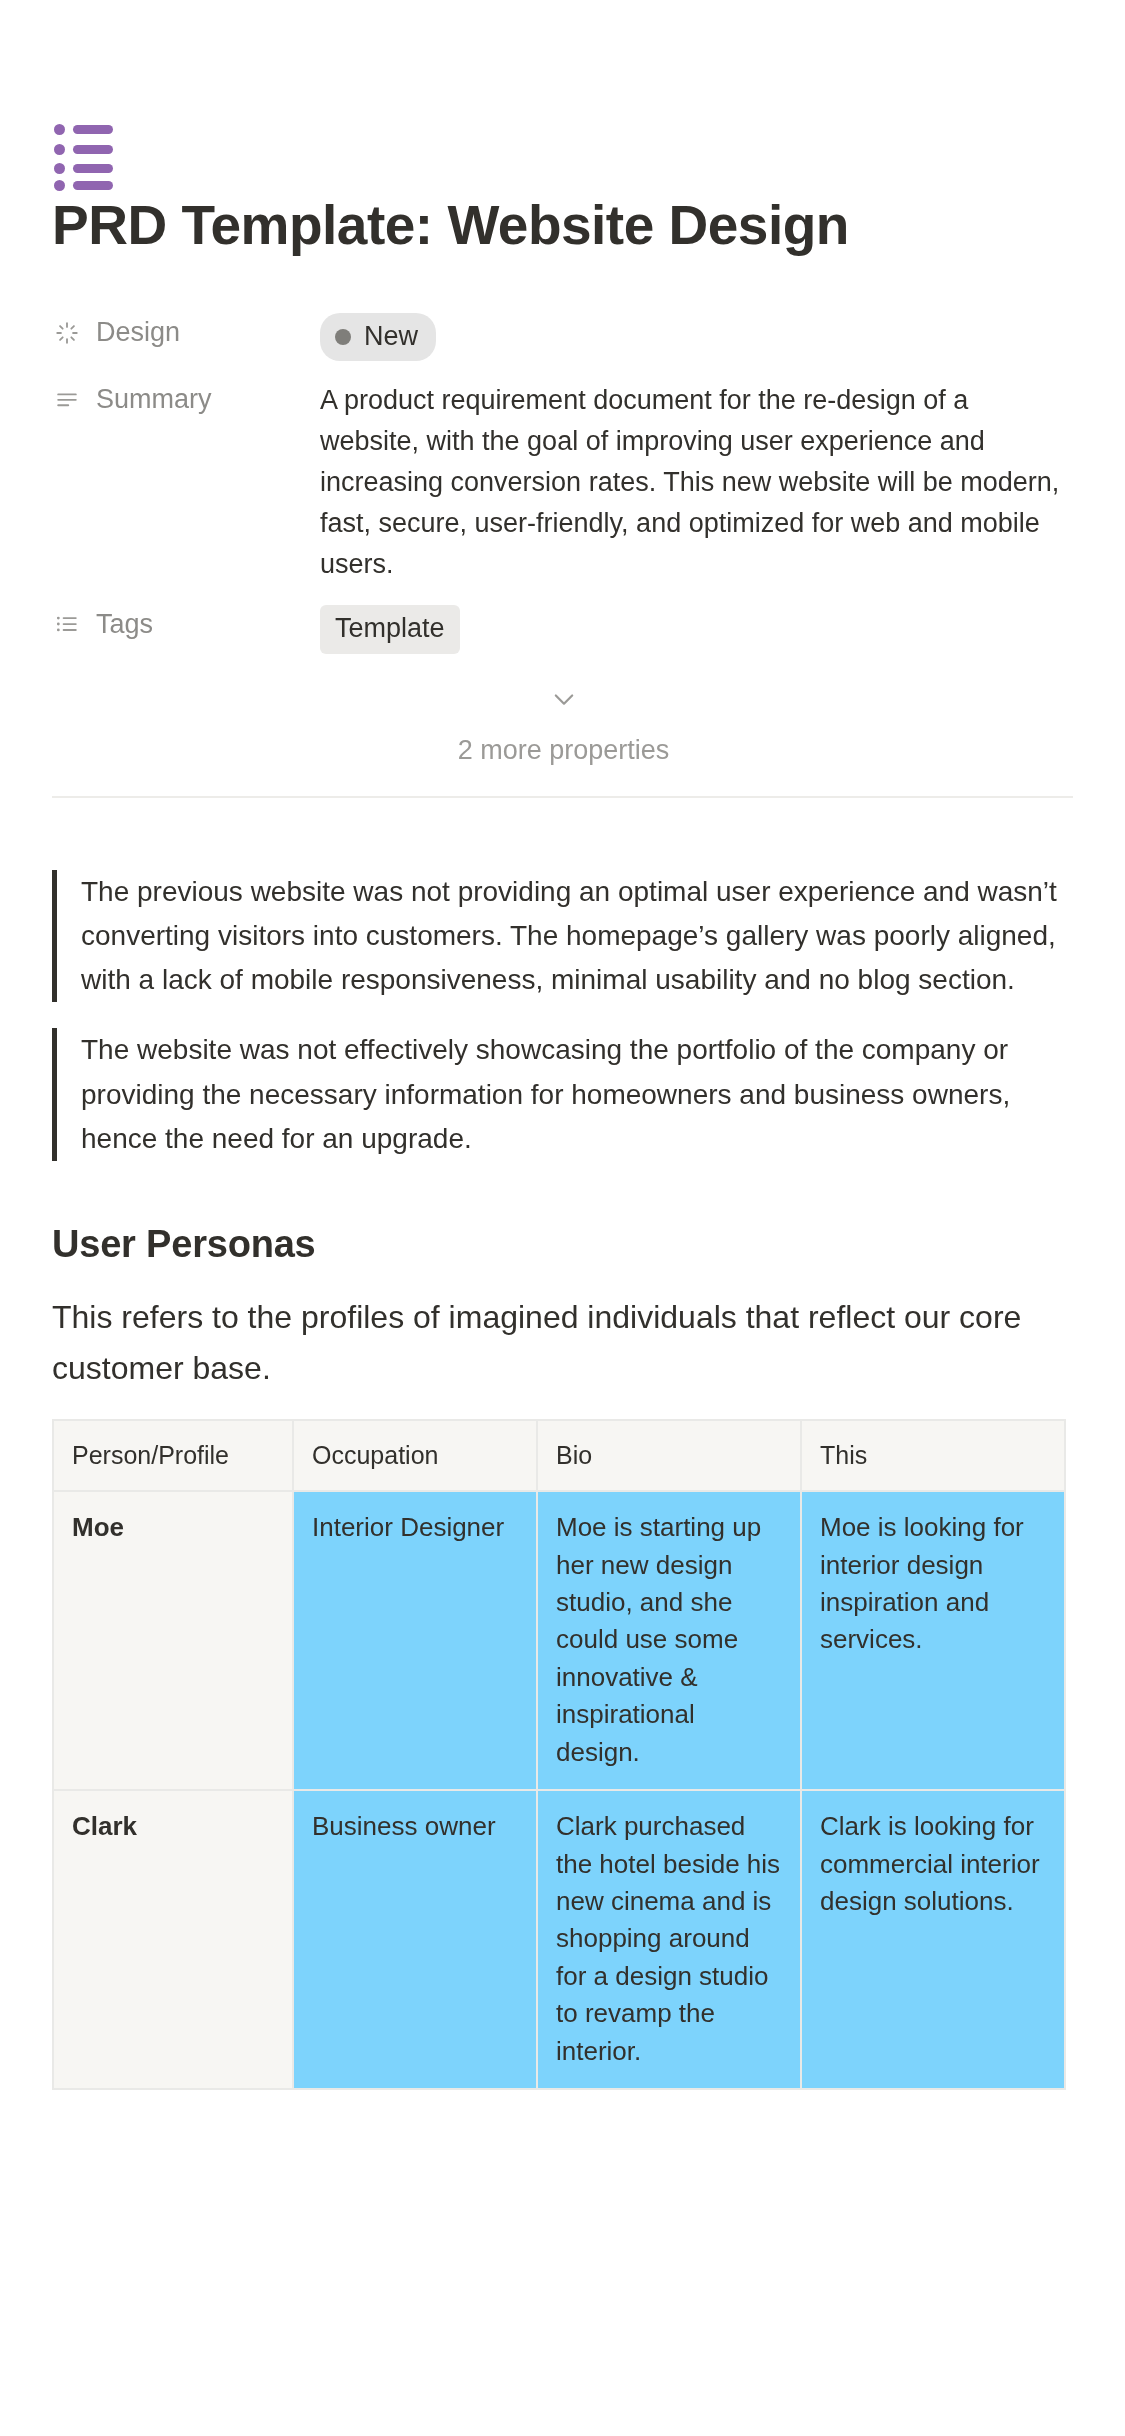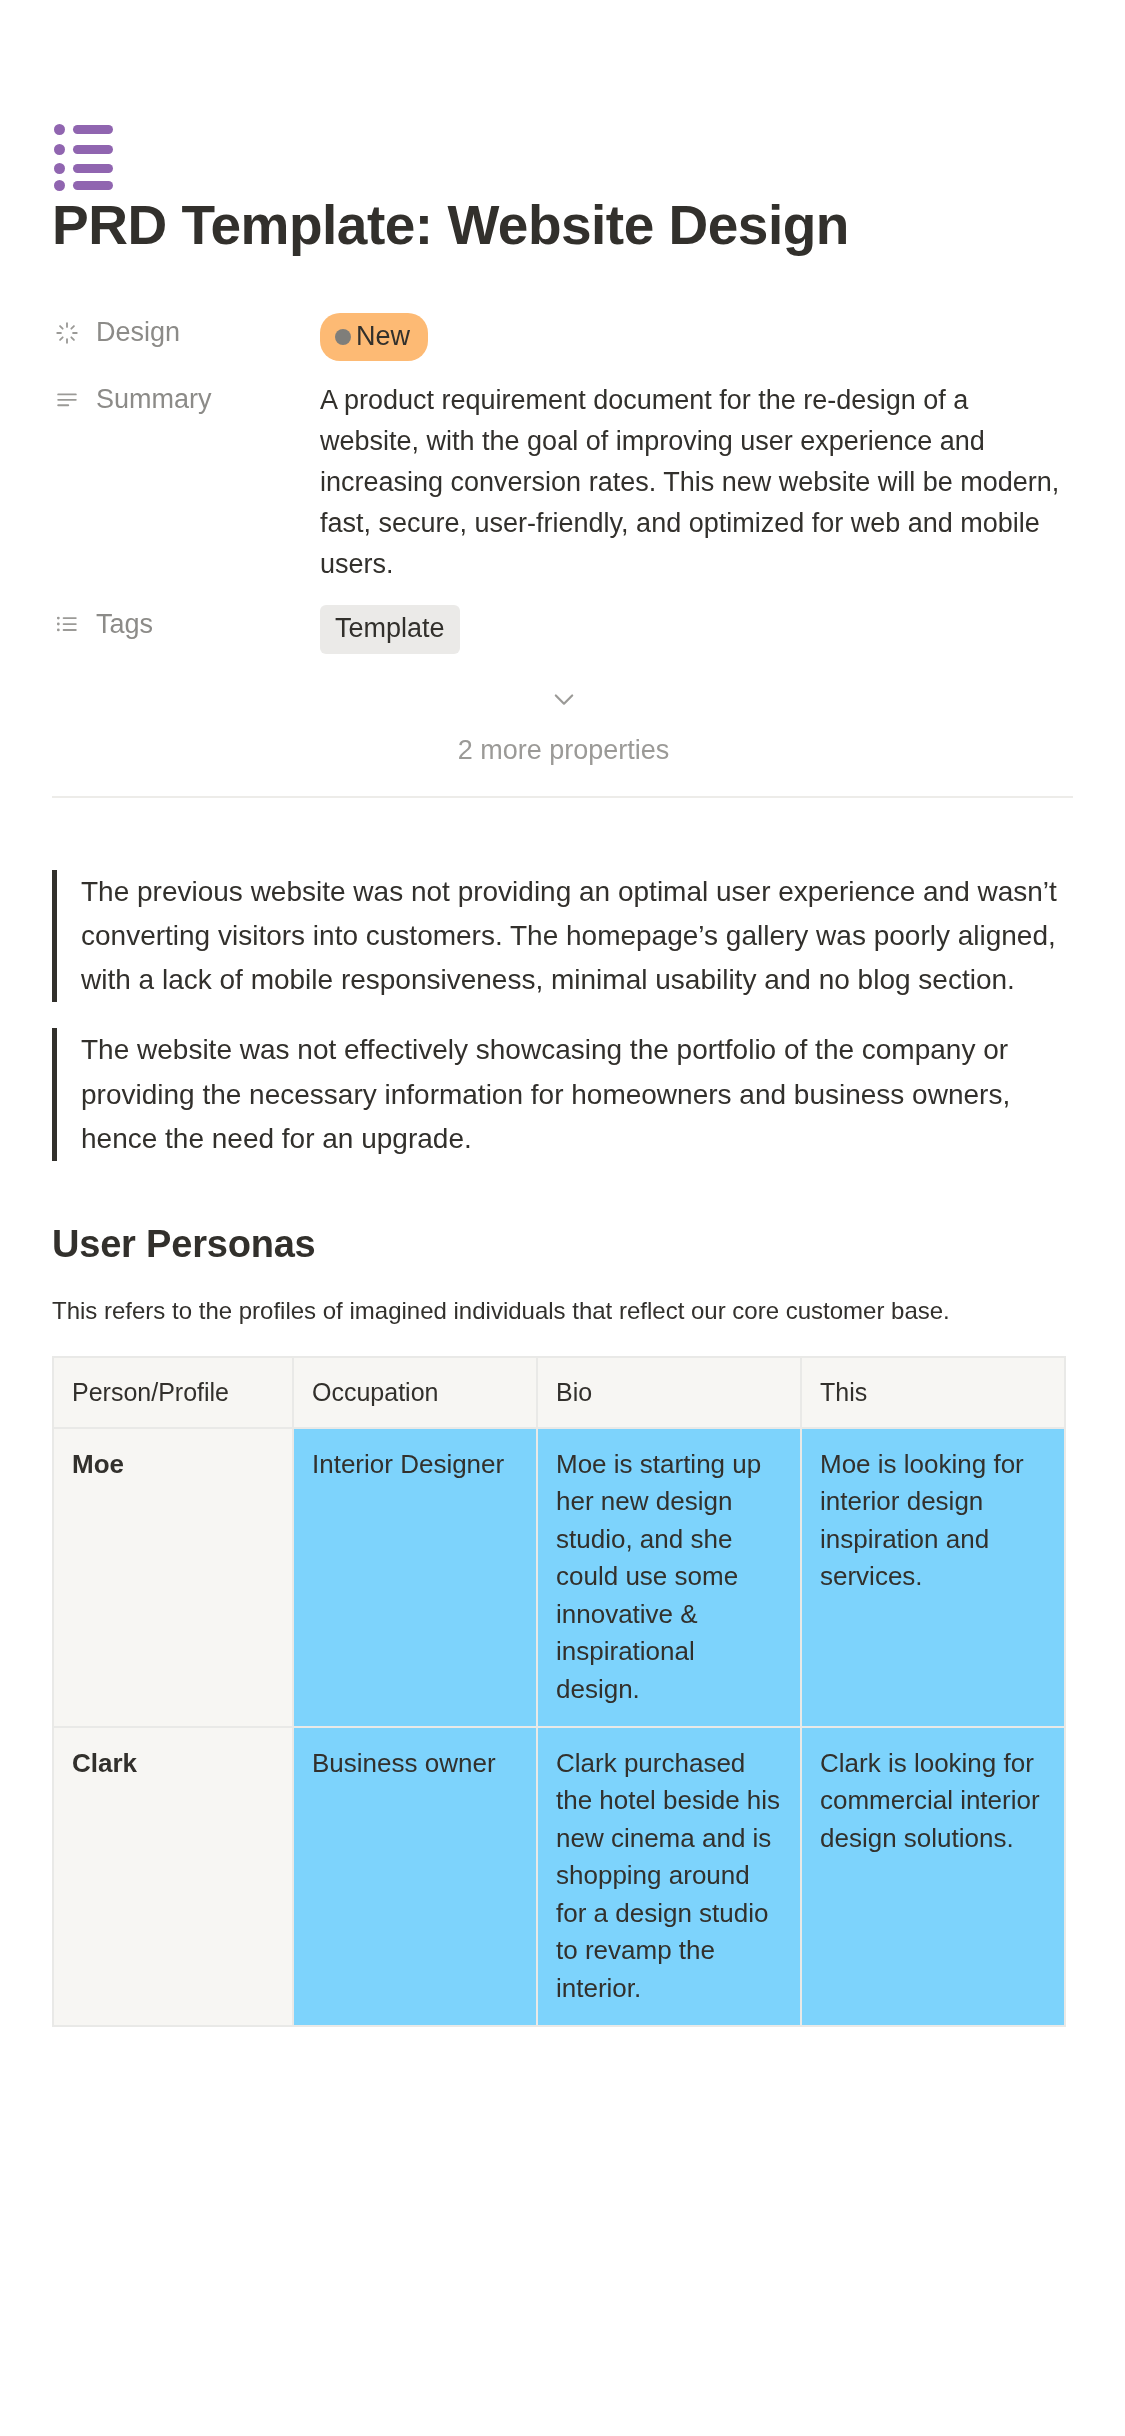--- a/index.html
+++ b/index.html
@@ -83,22 +83,22 @@
     flex: 1 1 auto;
     padding-top: 5px;
     font-size: 27px;
     line-height: 1.52;
     color: #32302c;
   }
 
   .pill {
     display: inline-flex;
     align-items: center;
-    gap: 5px;
-    background: #fdba74;
+    gap: 13px;
+    background: #e5e5e5;
     border-radius: 20px;
     padding: 6px 18px 7px 15px;
     font-size: 27px;
     line-height: 1.3;
     color: #32302c;
   }
 
   .pill-dot {
     width: 16px;
     height: 16px;
@@ -146,21 +146,21 @@
   .quote {
     border-left: 5px solid #32302c;
     padding-left: 24px;
     margin: 18px 0 26px 0;
     font-size: 28px;
     line-height: 1.58;
     color: #32302c;
   }
 
   .para {
-    font-size: 24px;
+    font-size: 32px;
     line-height: 1.58;
     color: #32302c;
     margin-bottom: 8px;
   }
 
   
   .table-wrap { margin-top: 26px; }
 
   table.personas {
     border-collapse: collapse;

